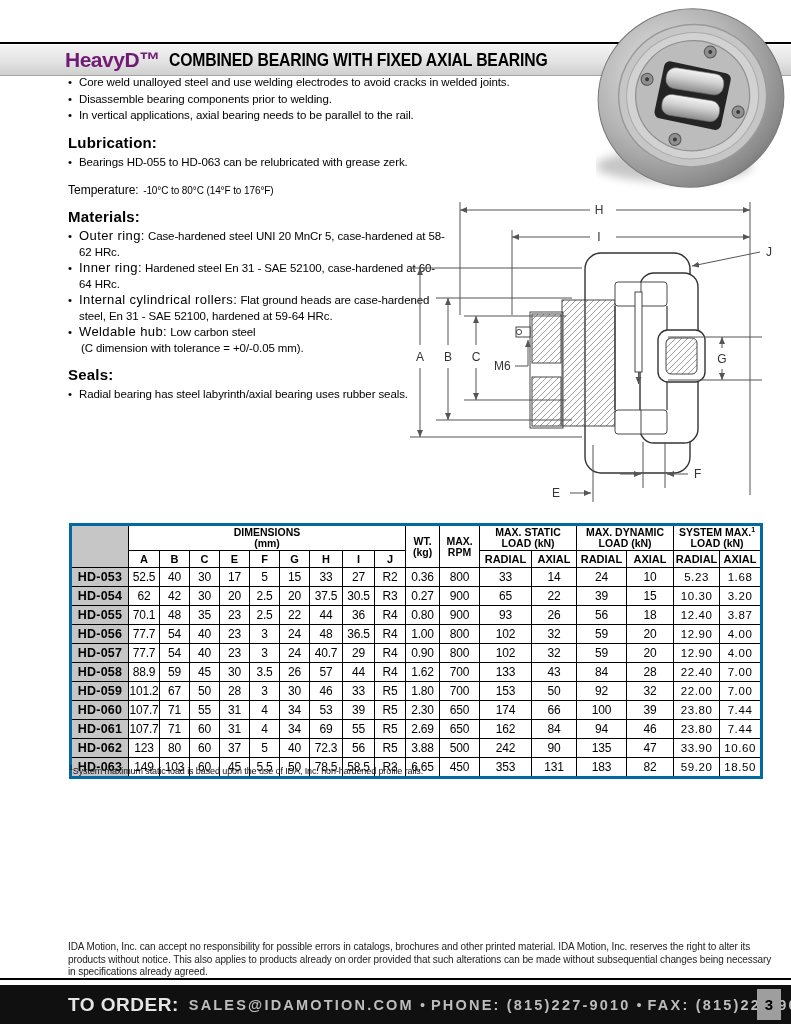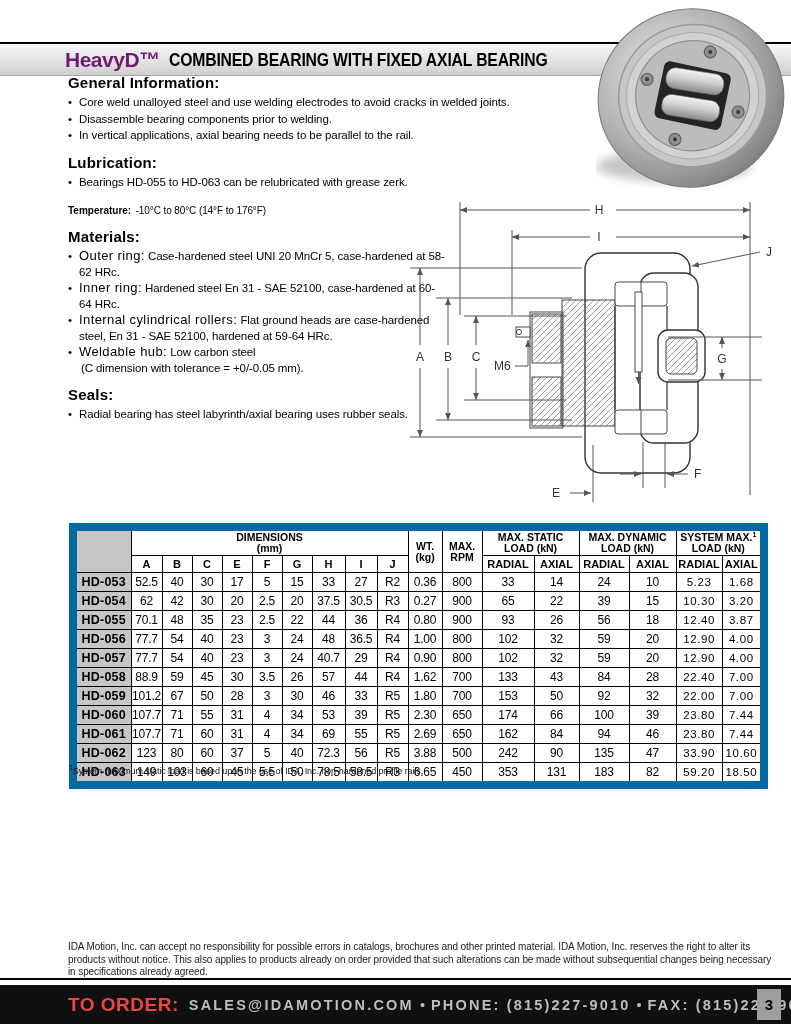--- a/index.html
+++ b/index.html
@@ -17,59 +17,59 @@
   #title-text{font-weight:bold;font-size:17.5px;letter-spacing:-0.2px;
               transform:scaleX(.9);transform-origin:left center;display:inline-block;}
 
   
   #left-col{left:68px;top:74px;width:452px;}
   h2{font-size:15px;font-weight:bold;margin:0 0 3px 0;letter-spacing:0.2px;}
   ul.blist{list-style:none;margin:0 0 10px 0;padding:0;}
   ul.blist li{font-size:11.5px;line-height:16.5px;letter-spacing:-0.1px;position:relative;padding-left:11px;}
   ul.blist li::before{content:"•";position:absolute;left:0;top:0;}
   #temperature-line{margin:0 0 10px 0;}
-  #temperature-line .t-head{font-size:10px;font-weight:bold;}
+  #temperature-line .t-head{font-size:12px;font-weight:normal;}
   #temperature-line .t-val{font-size:10px;letter-spacing:-0.1px;}
   ul.mats{width:378px;}
   ul.mats li{line-height:16px;}
   .mat-label{font-size:13px;letter-spacing:0.4px;}
   .mat-text{font-size:11.5px;letter-spacing:-0.1px;}
   .mat-text2{display:block;font-size:11.5px;letter-spacing:-0.1px;padding-left:2px;}
 
   
   #photo{left:596px;top:8px;width:194px;height:182px;z-index:6;}
 
   
   #diagram{left:410px;top:190px;width:381px;height:330px;z-index:3;}
   #diagram text{font-size:12px;fill:#333;font-family:"Liberation Sans",sans-serif;}
   .dim{stroke:#555;stroke-width:1;fill:none;}
   .part{stroke:#333;stroke-width:1.4;fill:#fff;}
   .part-thin{stroke:#333;stroke-width:0.9;fill:#fff;}
   .hatched{stroke:#333;stroke-width:0.9;fill:url(#hatch);}
 
   
   #table-wrap{left:69px;top:523px;width:678px;}
-  table{border-collapse:collapse;table-layout:fixed;width:678px;border:8px solid #0369a1;}
+  table{border-collapse:collapse;table-layout:fixed;width:678px;border:3px solid #0369a1;}
   th,td{border:1px solid #000;text-align:center;vertical-align:middle;padding:0;overflow:hidden;}
   thead th{font-size:10.5px;font-weight:bold;line-height:11px;background:#fff;}
   thead tr.sub th{font-size:11px;height:16px;}
   thead tr.grp th{height:24px;}
   th.corner{background:#c6c6c6;}
   tbody td{font-size:12px;letter-spacing:-0.2px;height:18px;background:#fff;}
   tbody th.model{background:#c6c6c6;font-size:12.5px;font-weight:bold;letter-spacing:0.2px;}
   tbody td.sysmax{letter-spacing:0.6px;font-size:11.5px;}
   sup{font-size:7px;vertical-align:super;line-height:0;}
 
   #footnote{left:69px;top:766px;font-size:9px;letter-spacing:-0.1px;color:#111;}
 
   
   #disclaimer{left:68px;top:941px;width:706px;font-size:10px;line-height:12.5px;color:#222;letter-spacing:-0.1px;}
   #footer-rule{left:0;top:978px;width:791px;height:2px;background:#000;}
   #footer-bar{left:0;top:985px;width:791px;height:39px;background:#101010;display:flex;align-items:center;}
-  #to-order{color:#ef4444;font-weight:bold;font-size:19px;letter-spacing:0.5px;margin-left:68px;white-space:nowrap;}
+  #to-order{color:#e5e5e5;font-weight:bold;font-size:19px;letter-spacing:0.5px;margin-left:68px;white-space:nowrap;}
   .contact{color:#bdbdbd;font-size:14.5px;letter-spacing:2.2px;white-space:nowrap;font-weight:bold;}
   .contact-sep{color:#bdbdbd;font-size:14.5px;margin:0 6px;}
   #contact-wrap{margin-left:10px;display:flex;align-items:center;}
   #page-box{position:absolute;right:10px;top:4px;width:24px;height:31px;background:#9e9e9e;
             display:flex;align-items:center;justify-content:center;
             font-weight:bold;font-size:15px;color:#000;}
 </style>
 </head>
 <body>
 
@@ -117,21 +117,20 @@
         <circle cx="55" cy="64" r="2" fill="#3a3a3a"></circle>
       <circle cx="72" cy="128" r="6" fill="#909090" stroke="#555" stroke-width="1"></circle>
         <circle cx="72" cy="128" r="2" fill="#3a3a3a"></circle>
       <circle cx="139" cy="112" r="6" fill="#909090" stroke="#555" stroke-width="1"></circle>
         <circle cx="139" cy="112" r="2" fill="#3a3a3a"></circle>
     </g>
   </g>
 </svg>
 
 <div class="abs" id="left-col">
-  <h2>General Information:</h2>
   <ul class="blist">
     <li>Core weld unalloyed steel and use welding electrodes to avoid cracks in welded joints.</li>
     <li>Disassemble bearing components prior to welding.</li>
     <li>In vertical applications, axial bearing needs to be parallel to the rail.</li>
   </ul>
 
   <h2>Lubrication:</h2>
   <ul class="blist">
     <li>Bearings HD-055 to HD-063 can be relubricated with grease zerk.</li>
   </ul>

